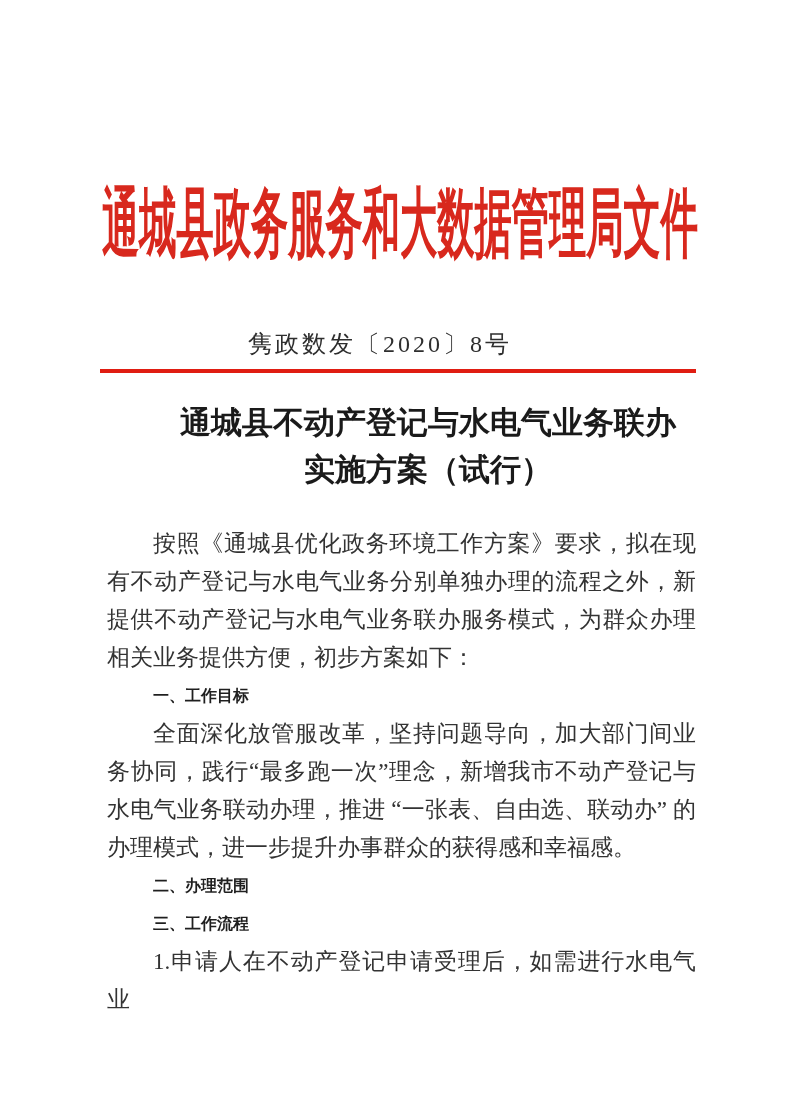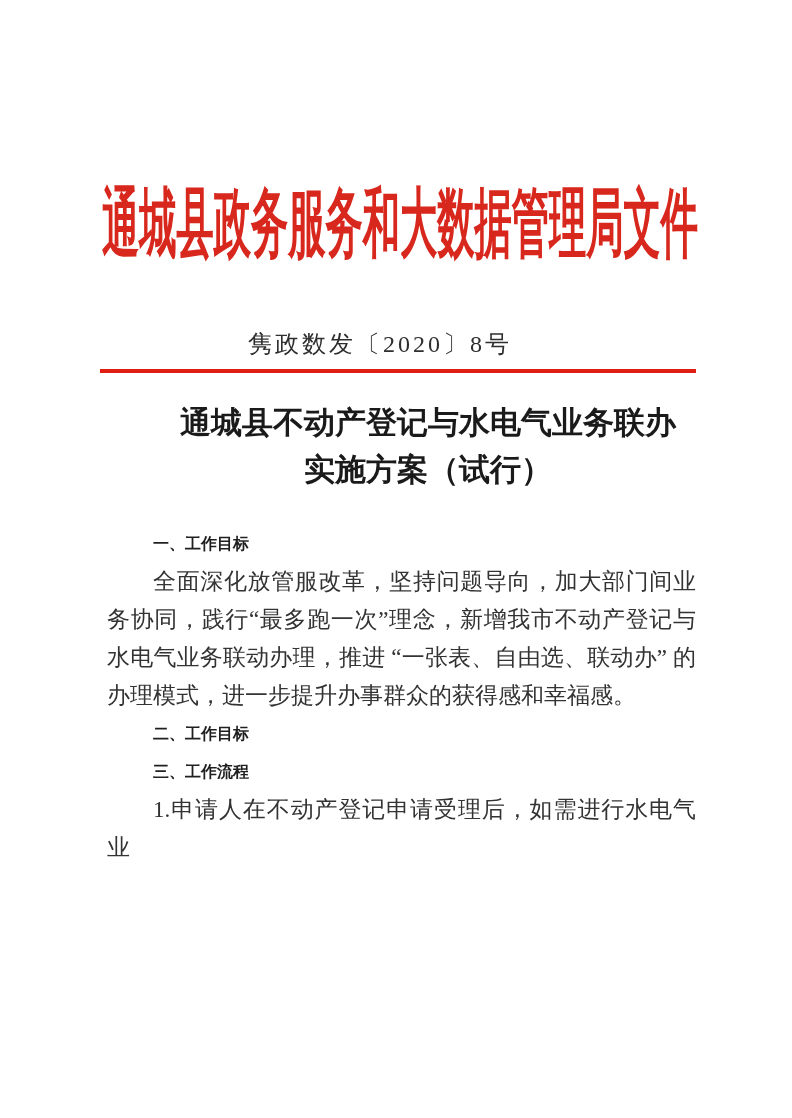--- a/index.html
+++ b/index.html
@@ -97,20 +97,21 @@
   <div class="doc-number">隽政数发〔2020〕8号</div>
 
   <div class="red-divider"></div>
 
   <div class="doc-title">
     <div>通城县不动产登记与水电气业务联办</div>
     <div>实施方案（试行）</div>
   </div>
 
   <div class="doc-body">
+      <p class="para">按照《通城县优化政务环境工作方案》要求，拟在现有不动产登记与水电气业务分别单独办理的流程之外，新提供不动产登记与水电气业务联办服务模式，为群众办理相关业务提供方便，初步方案如下：</p>
       <h3 class="heading">一、工作目标</h3>
       <p class="para">全面深化放管服改革，坚持问题导向，加大部门间业务协同，践行“最多跑一次”理念，新增我市不动产登记与水电气业务联动办理，推进 “一张表、自由选、联动办” 的办理模式，进一步提升办事群众的获得感和幸福感。</p>
-      <h3 class="heading">二、工作目标</h3>
+      <h3 class="heading">二、办理范围</h3>
       <h3 class="heading">三、工作流程</h3>
       <p class="para">1.申请人在不动产登记申请受理后，如需进行水电气业</p>
     </div>
 
 </div>
 
 </body></html>

